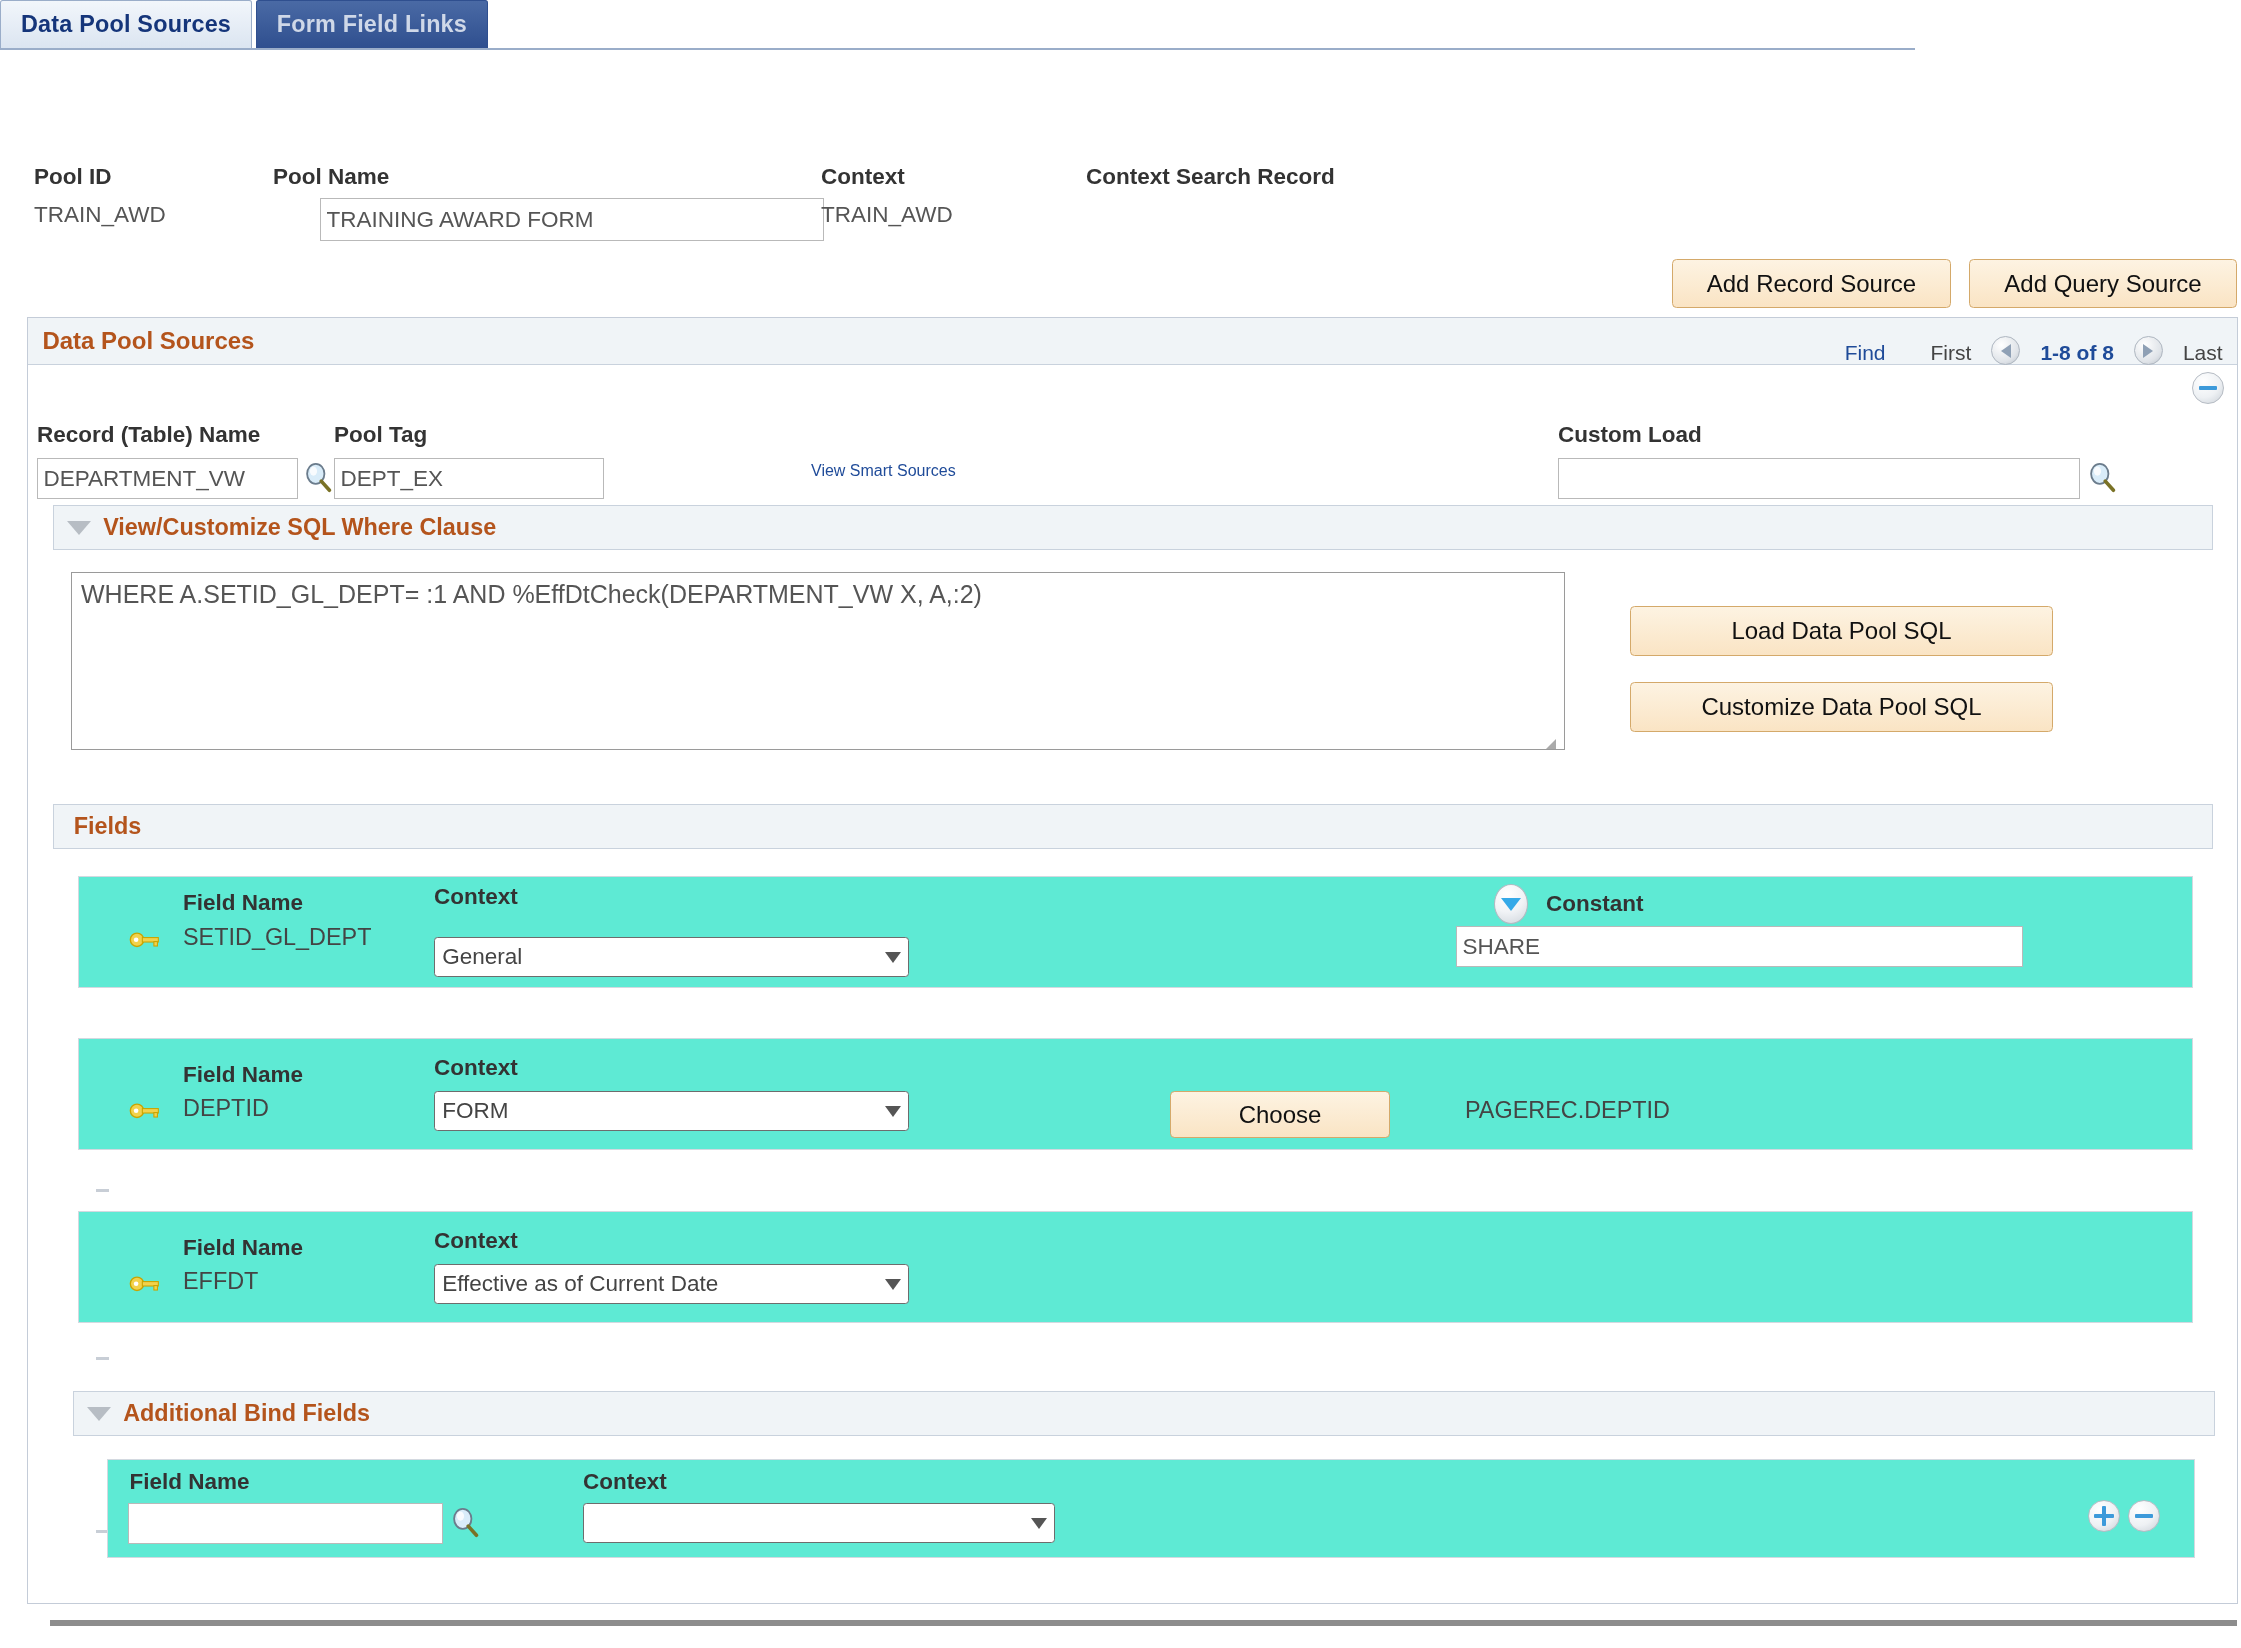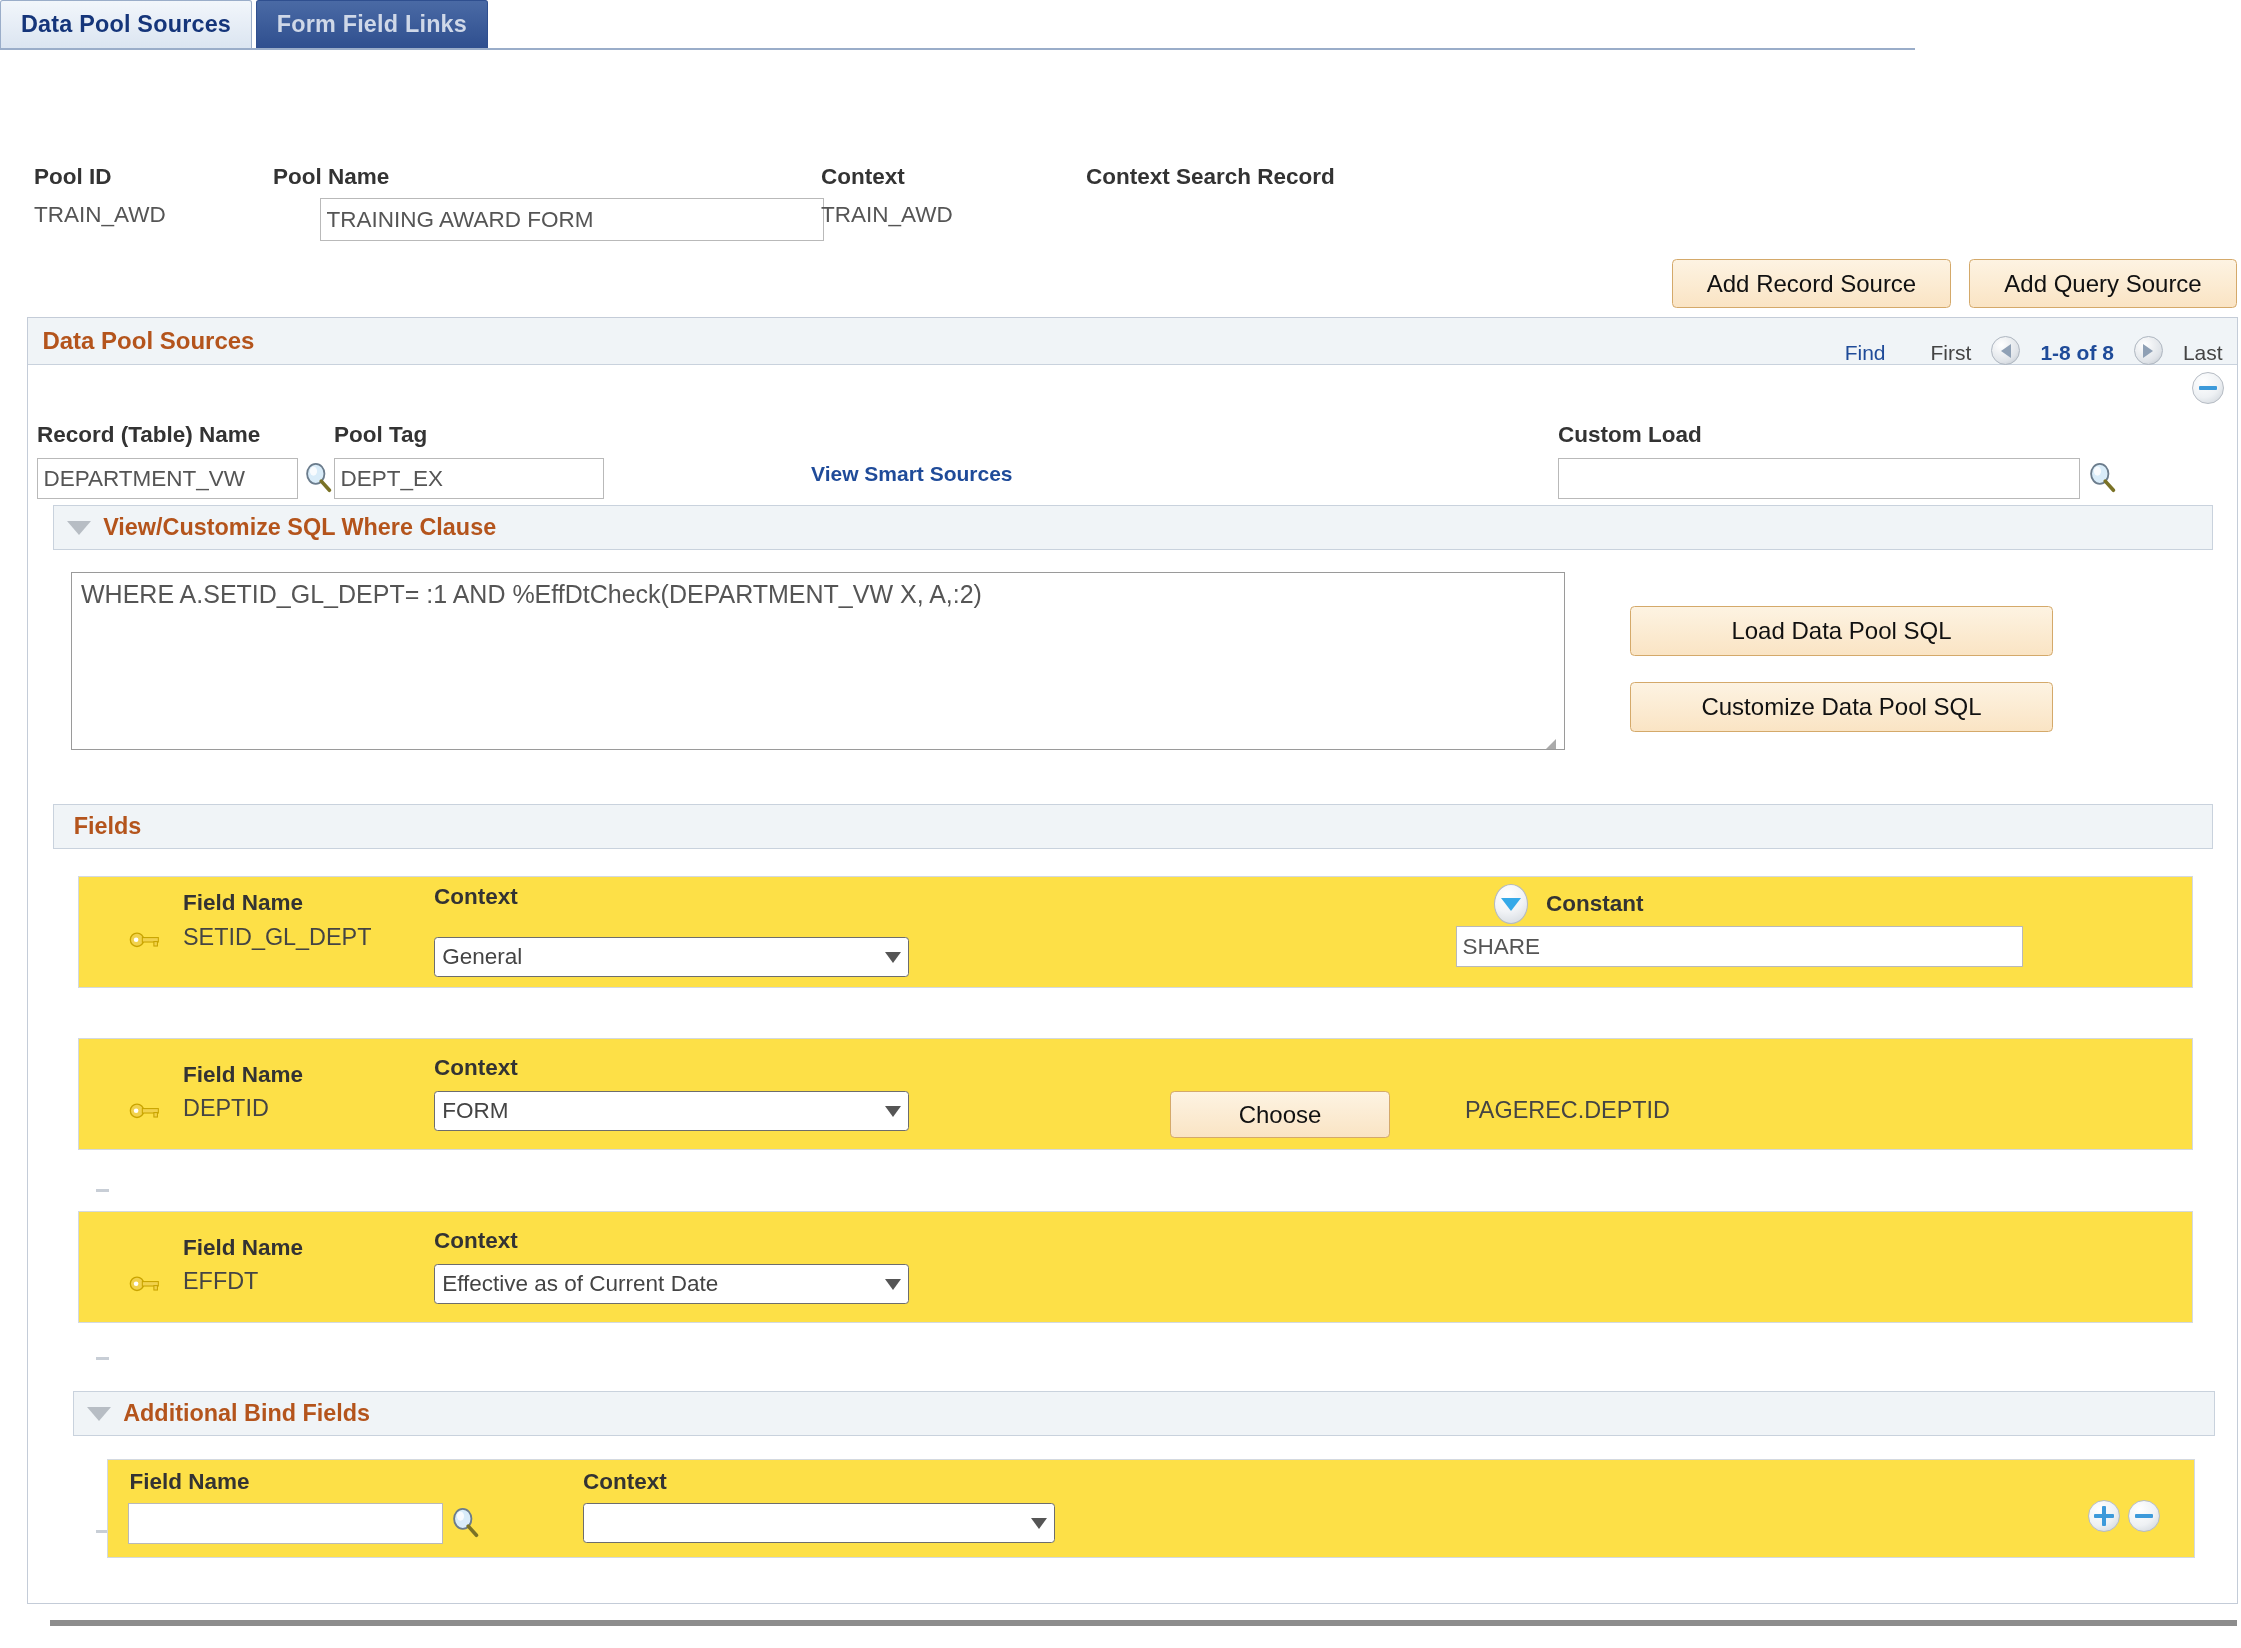--- a/index.html
+++ b/index.html
@@ -198,21 +198,21 @@
     width: 0; height: 0;
     border-left: 10px solid transparent;
     border-right: 10px solid transparent;
     border-top: 13.5px solid #35a9e8;
   }
 
   
   .fieldcard {
     position: absolute;
     border: 0.9px solid #d3d9e0;
-    background: #fde047;
+    background: #5eead4;
   }
   .fieldlabel { font-size: 22.5px; font-weight: bold; color: #333; }
   .fieldvalue { font-size: 23.4px; color: #444; }
 
   .sqlarea {
     position: absolute;
     border: 1.8px solid #9a9a9a;
     background: #fff;
     font-size: 25px;
     color: #555;
@@ -221,21 +221,21 @@
     resize: none;
     outline: none;
     overflow: hidden;
   }
   .resizer {
     position: absolute;
     width: 0; height: 0;
     border-left: 10.8px solid transparent;
     border-bottom: 10.8px solid #aaa;
   }
-  .vlink { color: #1f4b99; font-size: 21px; cursor: pointer; font-weight: bold; }
+  .vlink { color: #1f4b99; font-size: 16px; cursor: pointer; }
   .bottombar {
     position: absolute;
     left: 50px; top: 1620px; width: 2187px; height: 6.3px;
     background: #8d8d8d;
   }
   .tickmark {
     position:absolute; width: 12.6px; height: 2.7px; background:#c8ced6;
   }
 </style>
 </head>

